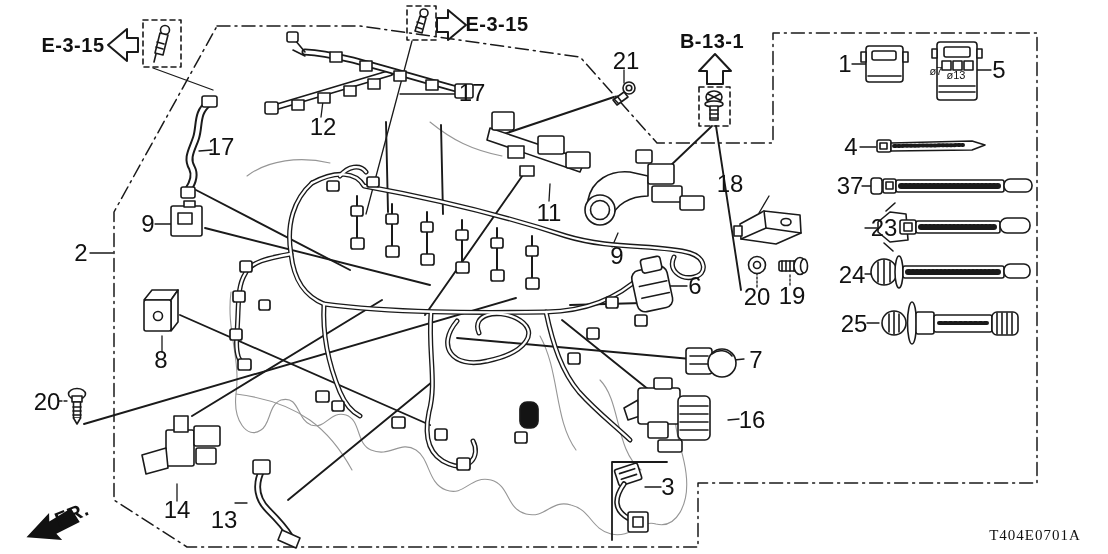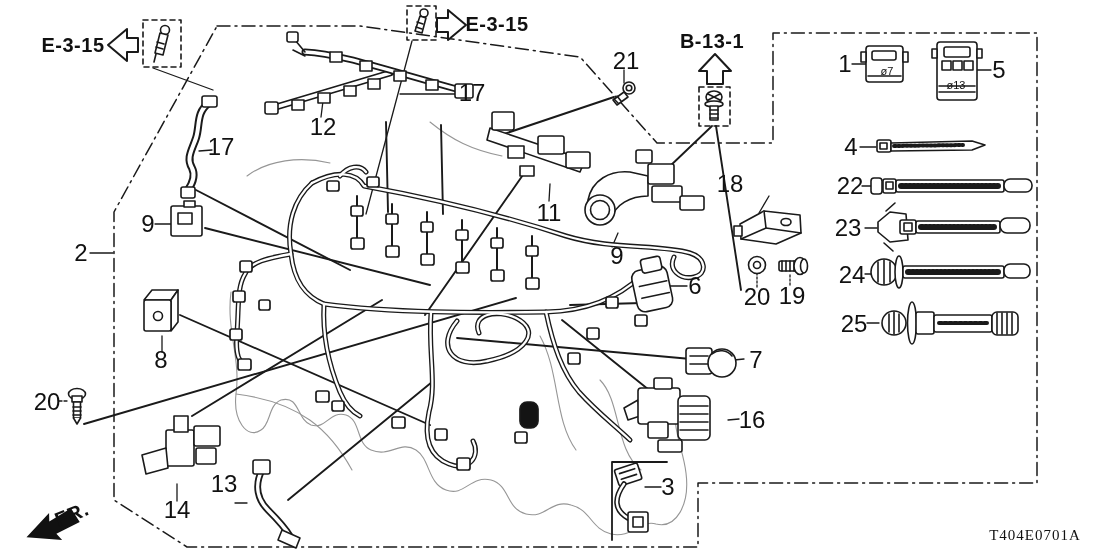--- a/index.html
+++ b/index.html
@@ -431,46 +431,46 @@
 
   <g transform="translate(22,526) rotate(-22)">
     <path d="M0,12 L30,-2 L27,6 L52,2 L55,18 L29,20 L32,28 Z" fill="#111" stroke="none"></path>
   </g>
 </svg>
 
 <div class="lbl ref" style="left:73px;top:45px">E-3-15</div>
 <div class="lbl ref" style="left:497px;top:24px">E-3-15</div>
 <div class="lbl ref" style="left:712px;top:41px">B-13-1</div>
 
-<div class="lbl dim" style="left:887px;top:71px">ø7</div>
-<div class="lbl dim" style="left:956px;top:85px">ø13</div>
+<div class="lbl dim" style="left:936px;top:71px">ø7</div>
+<div class="lbl dim" style="left:956px;top:75px">ø13</div>
 
 <div class="lbl" style="left:845px;top:64px">1</div>
 <div class="lbl" style="left:81px;top:253px">2</div>
 <div class="lbl" style="left:668px;top:487px">3</div>
 <div class="lbl" style="left:851px;top:147px">4</div>
 <div class="lbl" style="left:999px;top:70px">5</div>
 <div class="lbl" style="left:695px;top:286px">6</div>
 <div class="lbl" style="left:756px;top:360px">7</div>
 <div class="lbl" style="left:161px;top:360px">8</div>
 <div class="lbl" style="left:148px;top:224px">9</div>
 <div class="lbl" style="left:472px;top:93px">17</div>
 <div class="lbl" style="left:549px;top:213px">11</div>
 <div class="lbl" style="left:323px;top:127px">12</div>
-<div class="lbl" style="left:224px;top:484px">13</div>
+<div class="lbl" style="left:224px;top:520px">13</div>
 <div class="lbl" style="left:177px;top:510px">14</div>
 <div class="lbl" style="left:617px;top:256px">9</div>
 <div class="lbl" style="left:752px;top:420px">16</div>
 <div class="lbl" style="left:221px;top:147px">17</div>
 <div class="lbl" style="left:730px;top:184px">18</div>
 <div class="lbl" style="left:792px;top:296px">19</div>
 <div class="lbl" style="left:757px;top:297px">20</div>
 <div class="lbl" style="left:626px;top:61px">21</div>
-<div class="lbl" style="left:850px;top:186px">22</div>
-<div class="lbl" style="left:848px;top:228px">23</div>
+<div class="lbl" style="left:850px;top:186px">37</div>
+<div class="lbl" style="left:884px;top:228px">23</div>
 <div class="lbl" style="left:852px;top:275px">24</div>
 <div class="lbl" style="left:854px;top:324px">25</div>
 <div class="lbl" style="left:47px;top:402px">20</div>
 
 <div class="lbl fr" style="left:72px;top:514px">FR.</div>
 <div class="lbl code" style="left:1035px;top:535px">T404E0701A</div>
 
 </div>
 
 </body></html>

